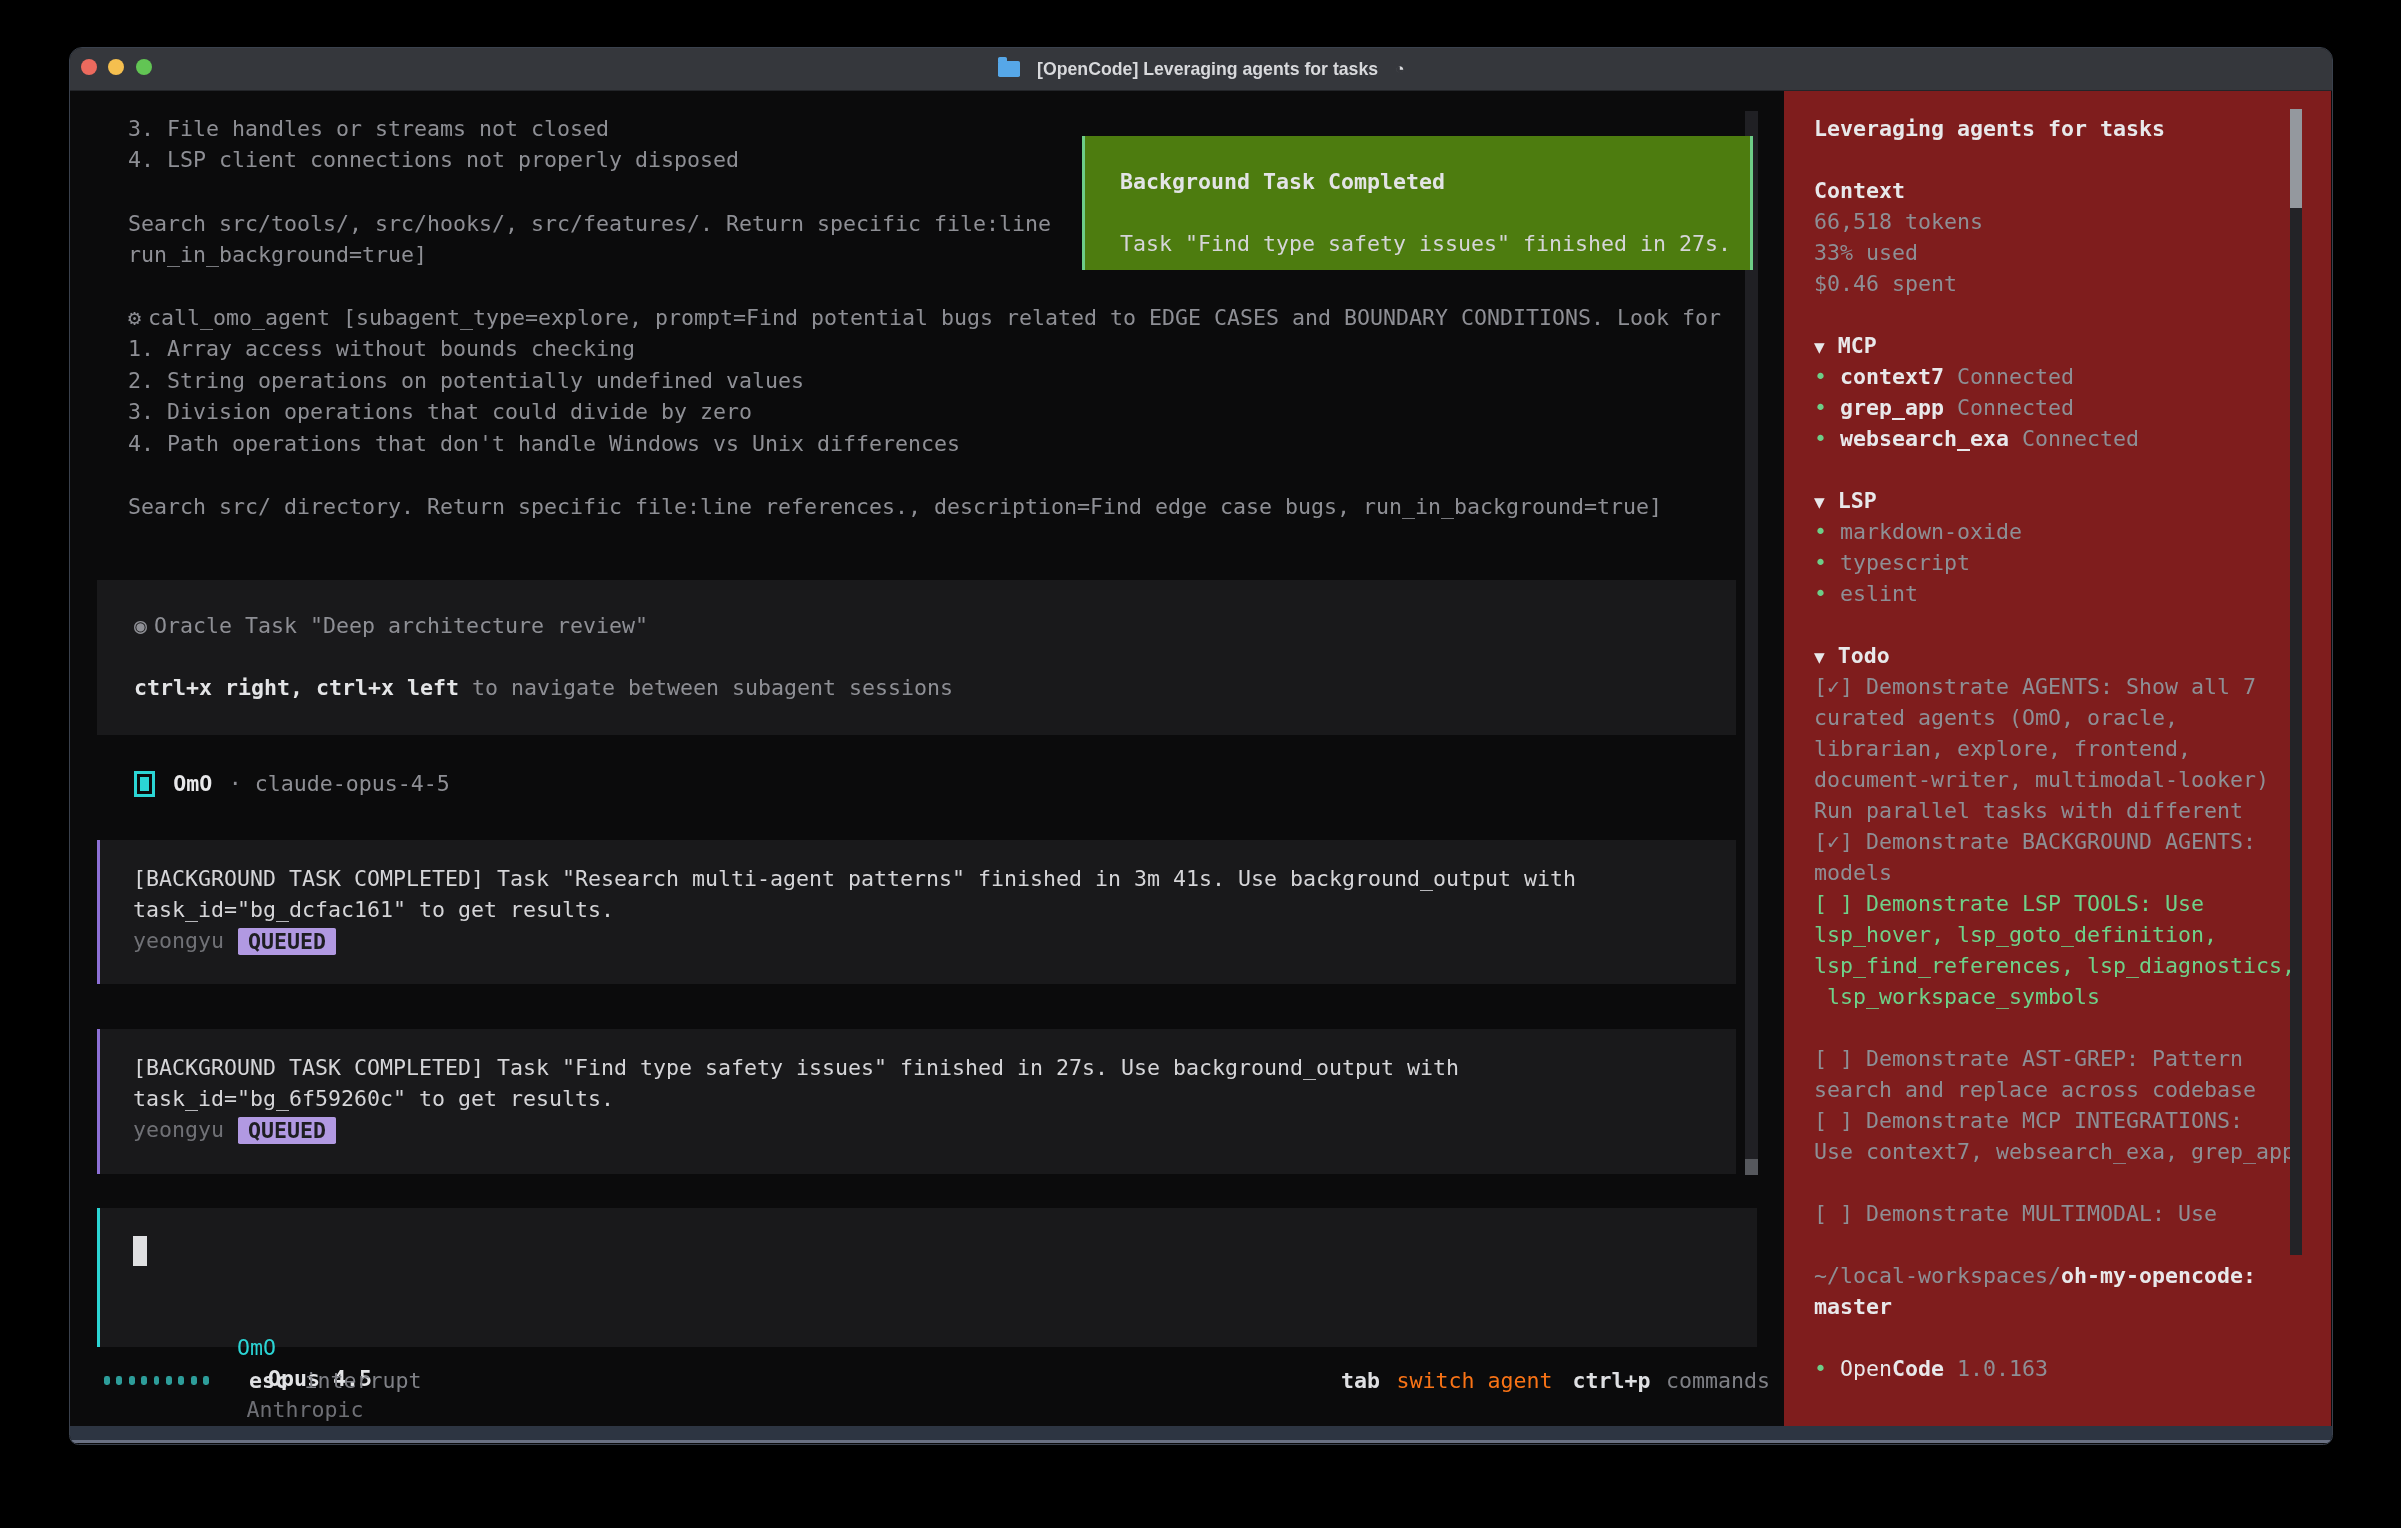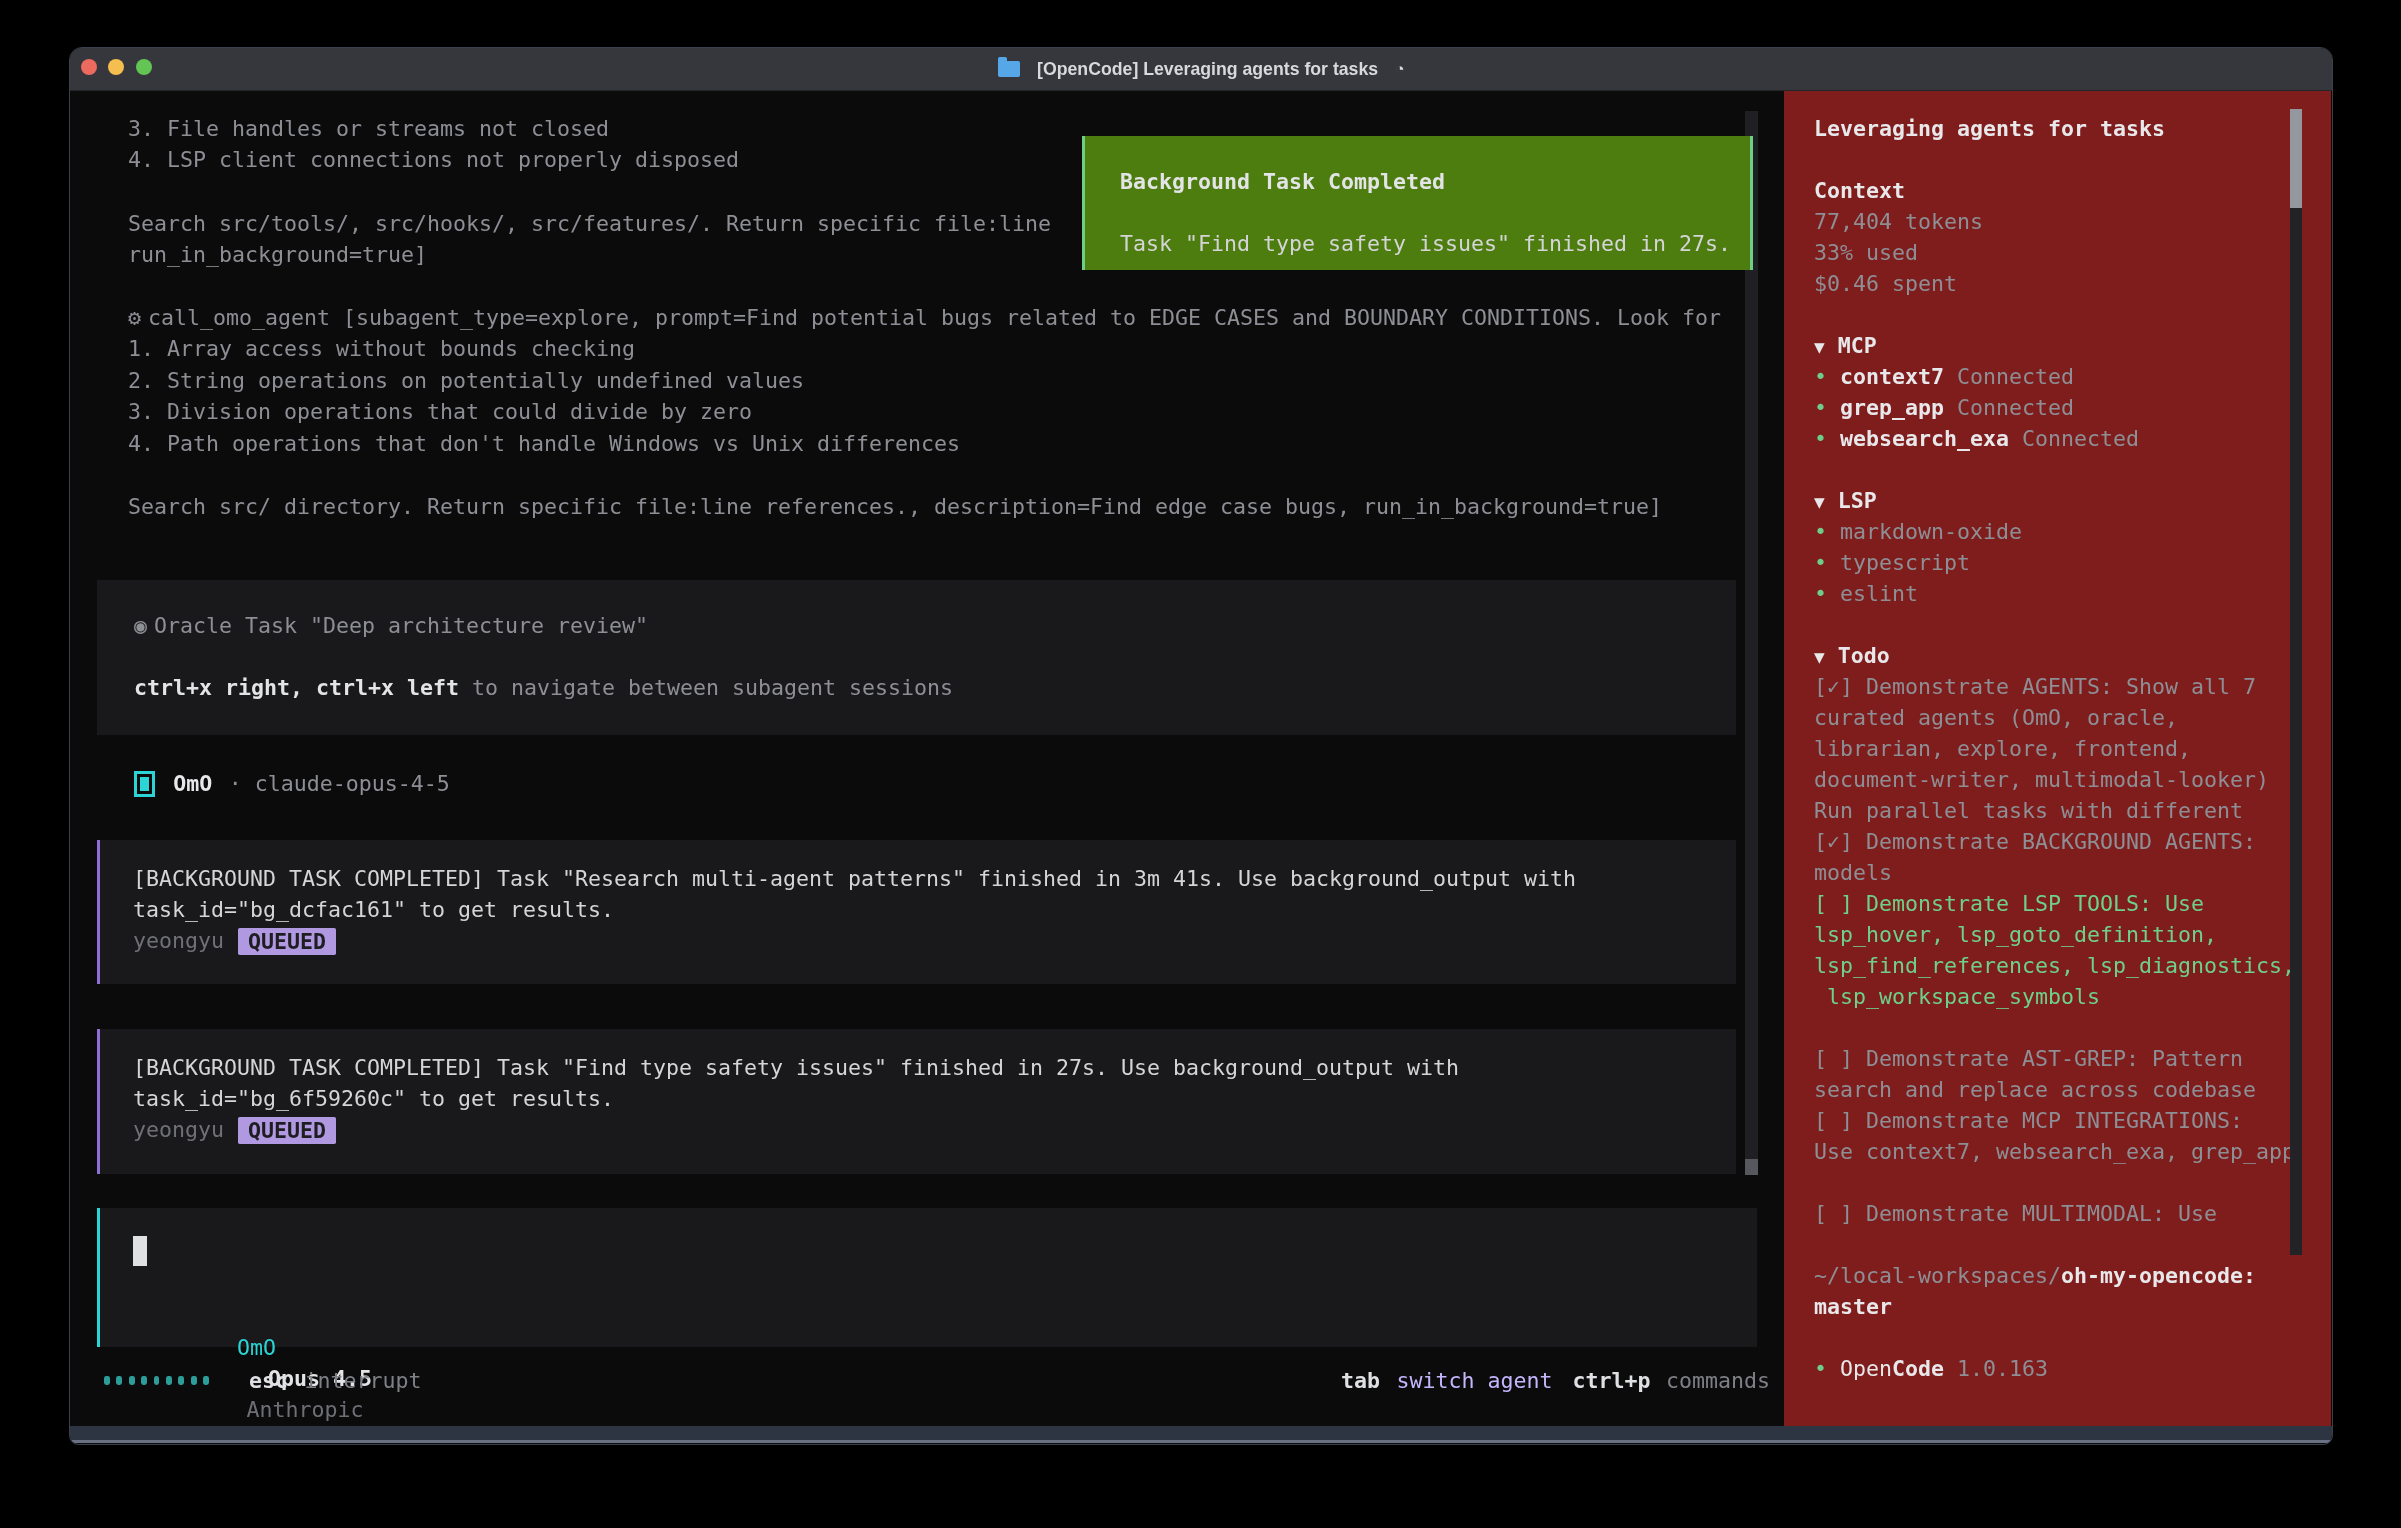--- a/index.html
+++ b/index.html
@@ -90,21 +90,21 @@
   .im-agent { color:#2BD5D5; }
   .im-model { color:#E3E4E6; font-weight:bold; margin-left:31px; }
   .im-provider { color:#6E6F75; margin-left:9.5px; }
   
   .status-left { position:absolute; left:34px; top:1274px; height:31px; display:flex; align-items:center; }
   .spinner { display:flex; gap:6.5px; margin-right:40px; }
   .spinner i { width:5.9px; height:9.5px; border-radius:2.4px; background:#2D9D9A; }
   .skey { color:#DFE0E3; font-weight:bold; white-space:pre; }
   .slabel { color:#7F8086; white-space:pre; margin-left:16.5px; }
   .status-right { position:absolute; left:1271px; top:1274px; height:31px; display:flex; align-items:center; }
-  .status-right .slabel2 { color:#c4b5fd; white-space:pre; margin-left:16.5px; }
+  .status-right .slabel2 { color:#f97316; white-space:pre; margin-left:16.5px; }
   .status-right .skey2 { color:#DFE0E3; font-weight:bold; white-space:pre; margin-left:20px; }
   .status-right .slabel3 { color:#7F8086; white-space:pre; margin-left:15.4px; }
   
   .sidebar {
     position:absolute; left:1714px; top:43px; width:547px; height:1335px;
     background:#7f1d1d; padding:22px 0 0 30px;
   }
   .srow { height:31px; line-height:31px; white-space:pre; color:#8E8F95; }
   .sgap { height:31px; }
   .sb-bold { color:#E8E8EA; font-weight:bold; }
@@ -217,21 +217,21 @@
       <span class="skey2">ctrl+p</span>
       <span class="slabel3">commands</span>
     </div>
   </div>
 
   <div class="sidebar">
     <div class="srow sb-bold">Leveraging agents for tasks</div>
     <div class="sgap"></div>
 
     <div class="srow sb-bold">Context</div>
-    <div class="srow">77,404 tokens</div>
+    <div class="srow">66,518 tokens</div>
     <div class="srow">33% used</div>
     <div class="srow">$0.46 spent</div>
     <div class="sgap"></div>
 
     <div class="srow"><span class="arrow">▼</span><span class="sb-bold"> </span><span class="sb-bold">MCP</span></div>
     <div class="srow"><span class="bullet-green">•</span><span> </span><span class="sb-bold">context7</span><span> </span><span class="sb-dim">Connected</span></div>
     <div class="srow"><span class="bullet-green">•</span><span> </span><span class="sb-bold">grep_app</span><span> </span><span class="sb-dim">Connected</span></div>
     <div class="srow"><span class="bullet-green">•</span><span> </span><span class="sb-bold">websearch_exa</span><span> </span><span class="sb-dim">Connected</span></div>
     <div class="sgap"></div>
 

